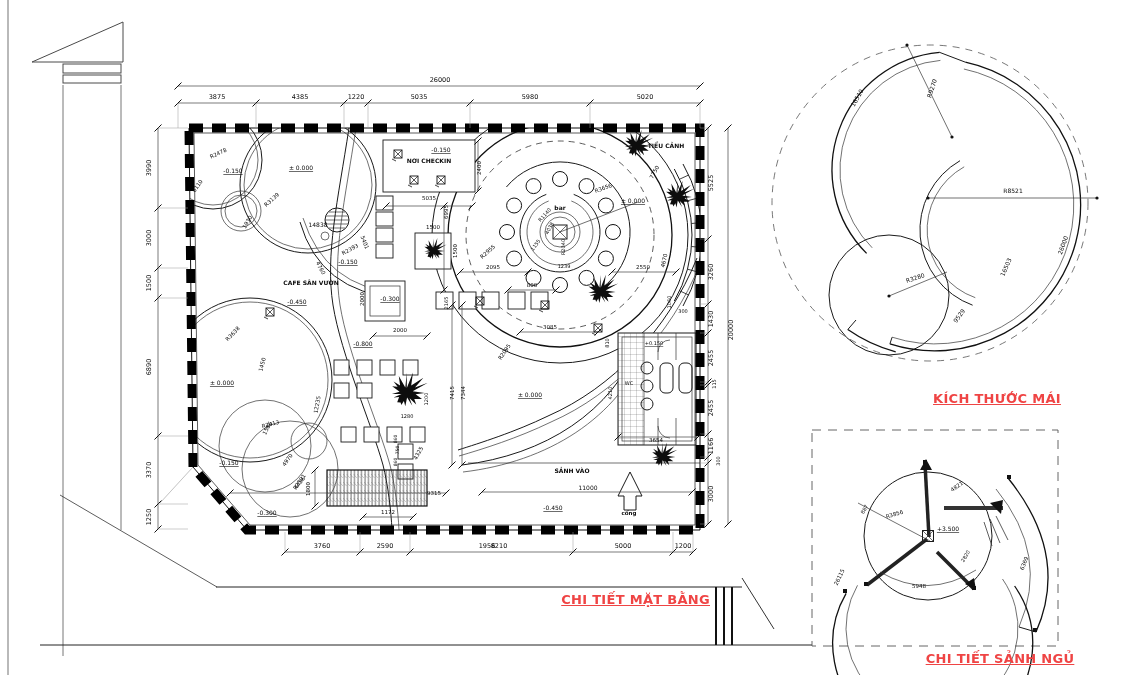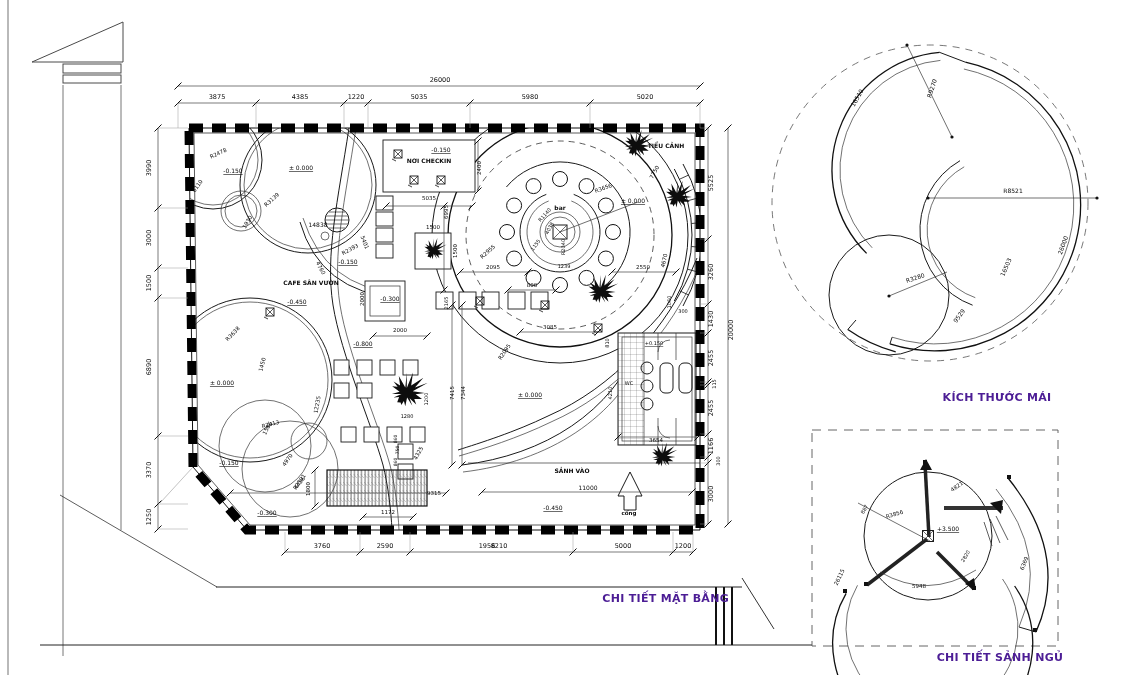--- a/index.html
+++ b/index.html
@@ -10,21 +10,21 @@
   .ann.b{font-weight:bold;}
   .ann.u{text-decoration:underline;}
   .tick{stroke:#111;stroke-width:1;}
   .chain{stroke:#444;stroke-width:.7;fill:none;}
   .ext{stroke:#999;stroke-width:.5;}
   .s1{fill:none;stroke:#1a1a1a;stroke-width:1;}
   .s12{fill:none;stroke:#111;stroke-width:1.3;}
   .s07{fill:none;stroke:#333;stroke-width:.7;}
   .sd{fill:none;stroke:#333;stroke-width:.8;stroke-dasharray:6 5;}
   .wsq{fill:#fff;stroke:#1a1a1a;stroke-width:.9;}
-  .title{position:absolute;font-weight:bold;font-size:11px;color:#4c1d95;letter-spacing:.3px;white-space:nowrap;}
+  .title{position:absolute;font-weight:bold;font-size:13px;color:#ef4444;letter-spacing:.3px;white-space:nowrap;text-decoration:underline;}
 </style>
 </head>
 <body>
 
 <div id="canvas">
   <svg id="sheet" width="1125" height="675" viewBox="0 0 1125 675">
     <defs>
       <clipPath id="planClip">
         <polygon points="189,128 700,128 700,530 247,530 193,467"></polygon>
       </clipPath>
@@ -543,16 +543,16 @@
         <text x="866" y="510" class="ann" transform="rotate(-60 866 510)" style="font-size: 5px;">887</text>
         <text x="841" y="578" class="ann" transform="rotate(-64 841 578)" style="font-size: 5.5px;">26115</text>
         <text x="919" y="588" class="ann" style="font-size: 5.5px;">5948</text>
         <text x="967" y="557" class="ann" transform="rotate(-60 967 557)" style="font-size: 5px;">2820</text>
         <text x="958" y="488" class="ann" transform="rotate(-35 958 488)" style="font-size: 5.5px;">4821</text>
         <text x="1026" y="564" class="ann" transform="rotate(-70 1026 564)" style="font-size: 5.5px;">6369</text>
         <text x="948" y="531" class="ann u" style="font-size: 6px;">+3.500</text>
       </g>
   </svg>
 
-  <div class="title" style="left:710px;top:592px;transform:translateX(-100%);margin-left:19px;">CHI TIẾT MẶT BẰNG</div>
+  <div class="title" style="left:710px;top:592px;transform:translateX(-100%);">CHI TIẾT MẶT BẰNG</div>
   <div class="title" style="left:997px;top:391px;transform:translateX(-50%);">KÍCH THƯỚC MÁI</div>
   <div class="title" style="left:1000px;top:651px;transform:translateX(-50%);">CHI TIẾT SẢNH NGỦ</div>
 </div>
 
 </body></html>

